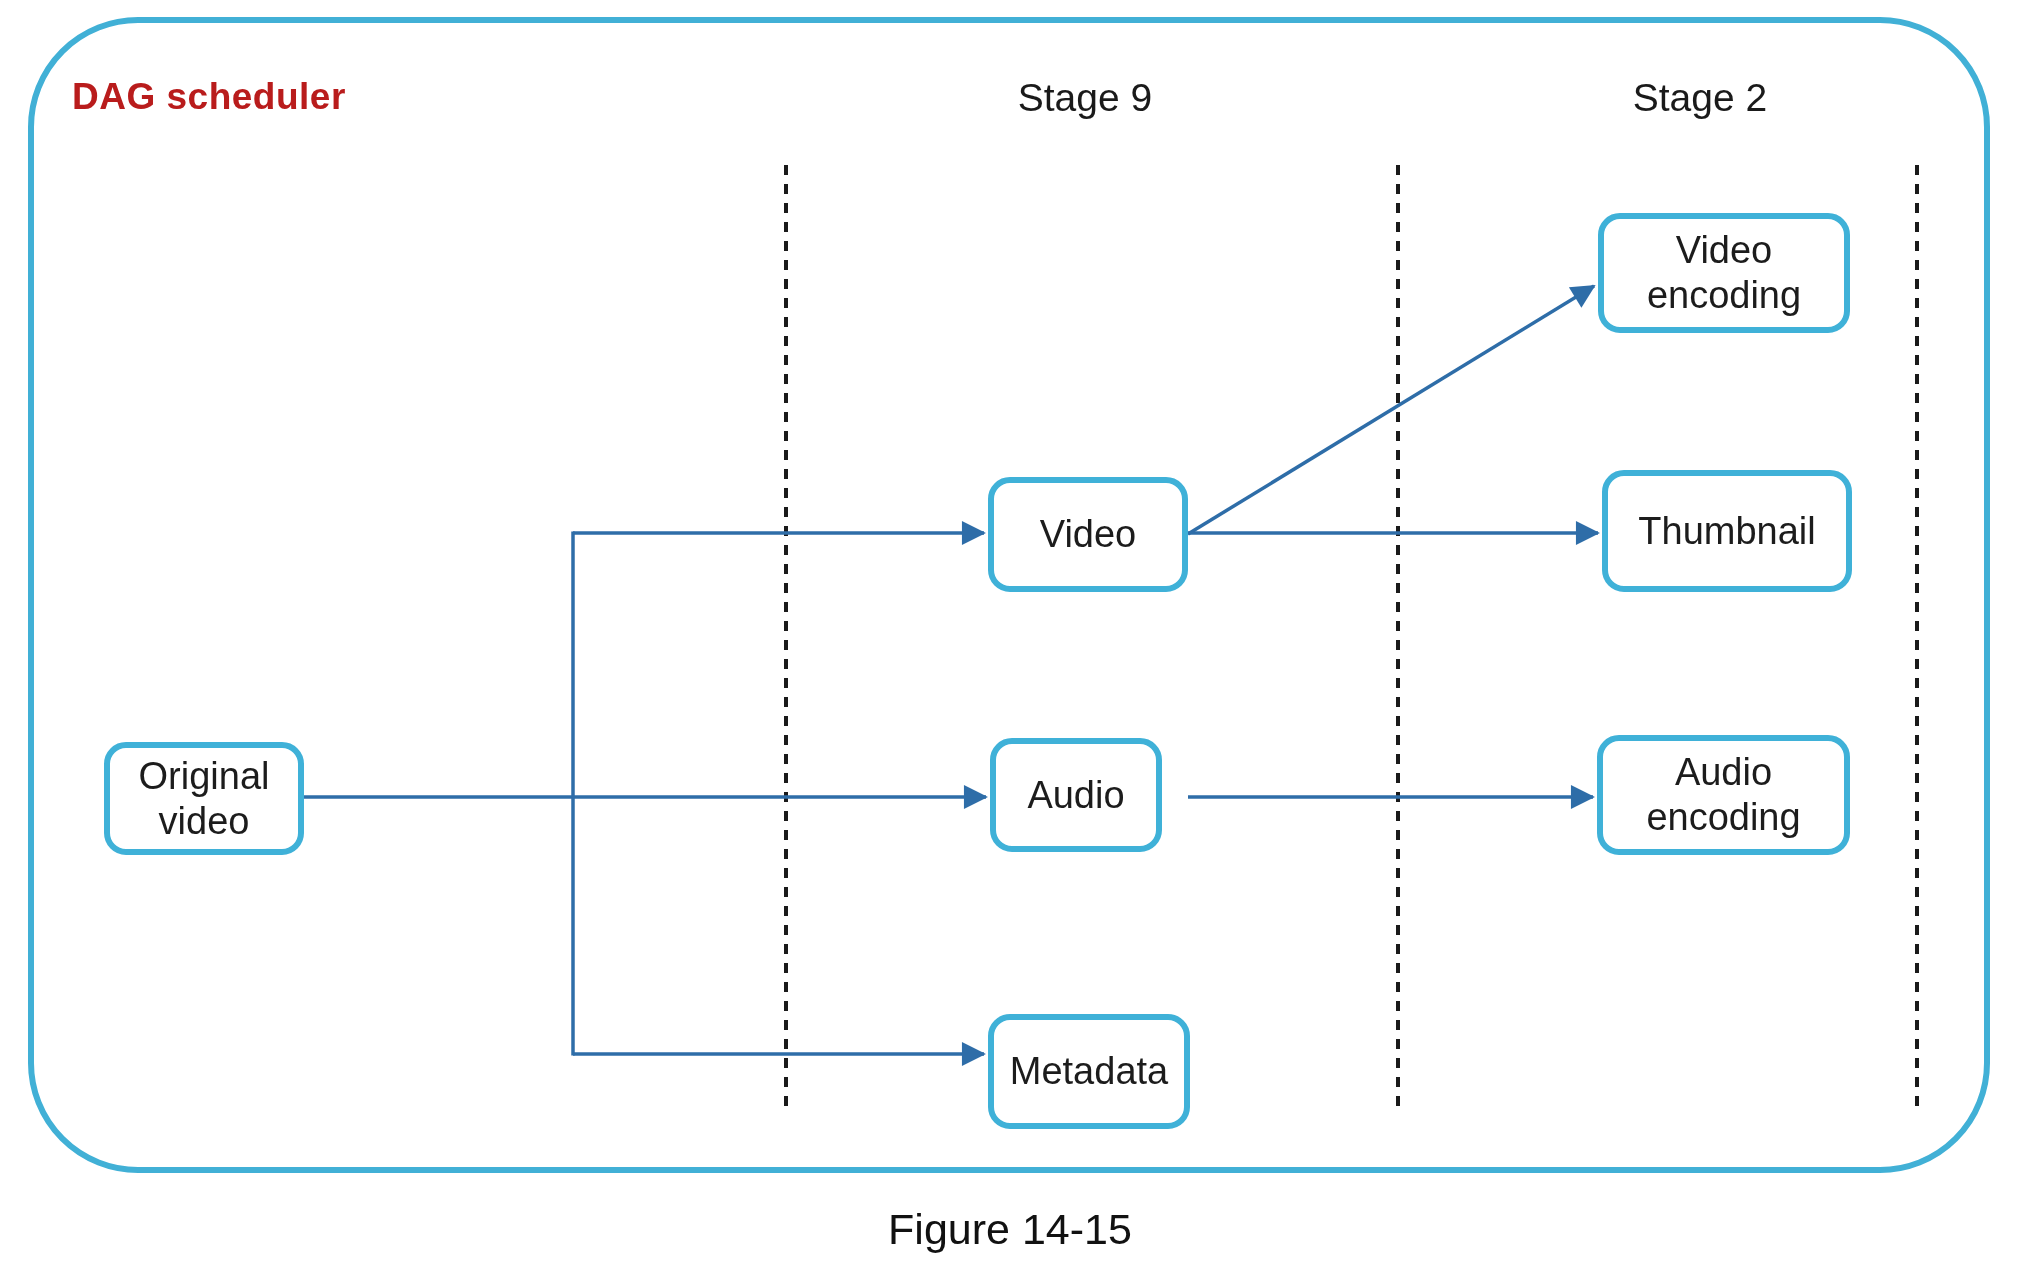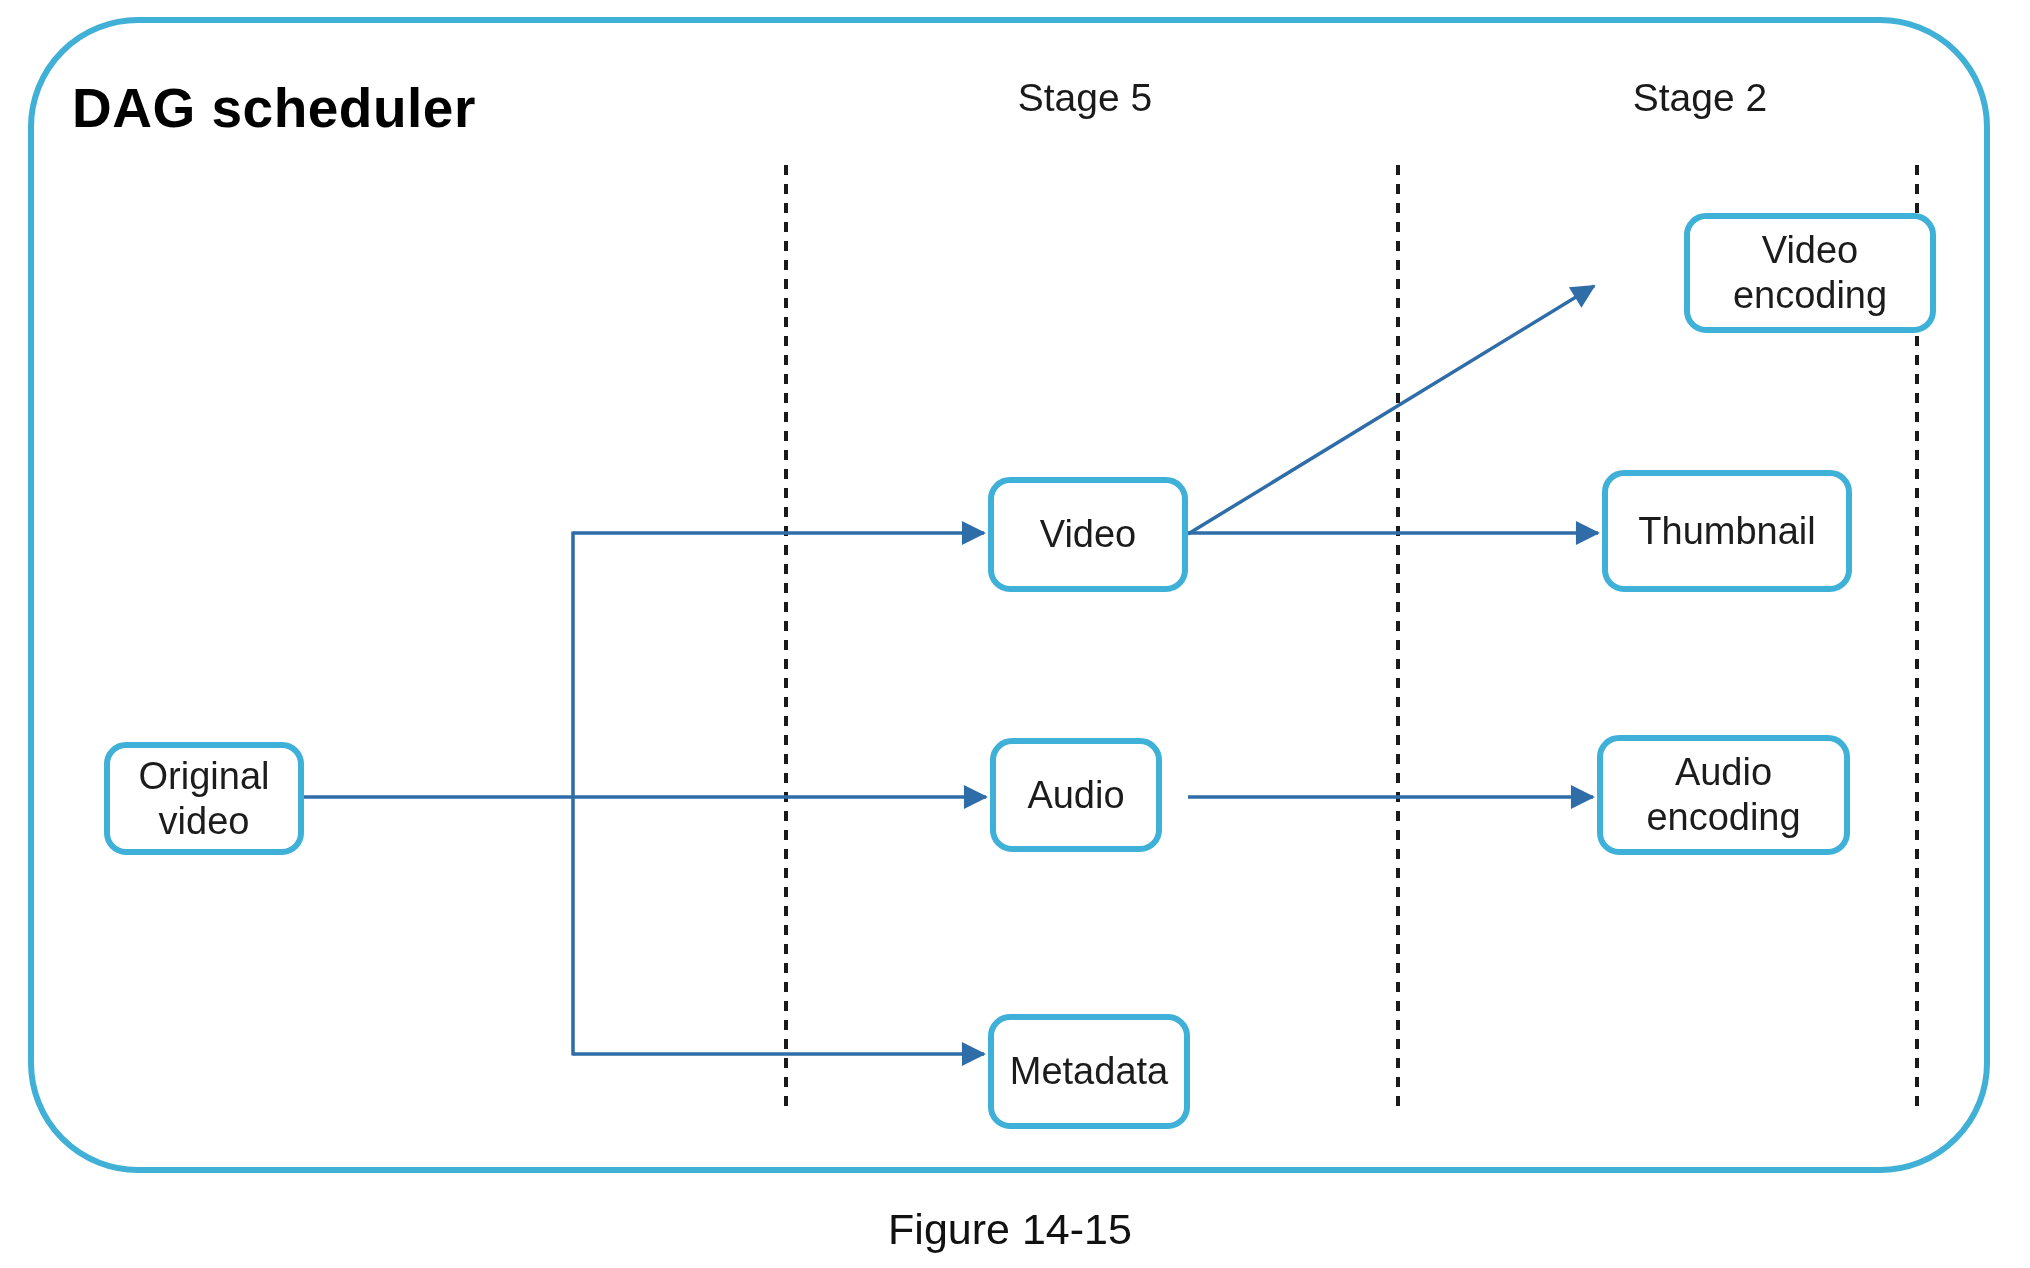--- a/index.html
+++ b/index.html
@@ -23,23 +23,23 @@
     height: 1156px;
     box-sizing: border-box;
     border: 6px solid #41b0d6;
     border-radius: 110px;
     background: transparent;
   }
   .diagram-title {
     position: absolute;
     left: 72px;
     top: 76px;
-    font-size: 55px;
+    font-size: 37px;
     font-weight: bold;
-    color: #000000;
+    color: #b91c1c;
     letter-spacing: 0.5px;
     white-space: nowrap;
   }
   .stage-label {
     position: absolute;
     top: 76px;
     width: 300px;
     text-align: center;
     font-size: 39px;
     color: #1a1a1a;
@@ -66,21 +66,21 @@
     text-align: center;
     font-size: 38px;
     line-height: 1.18;
     color: #1c1c1c;
     padding: 0 14px;
   }
   .node-original-video { left: 96px;  top: 742px; width: 200px; height: 113px; margin-left: 8px; }
   .node-video          { left: 988px; top: 477px; width: 200px; height: 115px; }
   .node-audio          { left: 990px; top: 738px; width: 172px; height: 114px; }
   .node-metadata       { left: 988px; top: 997px; width: 202px; height: 115px; padding: 0 6px; margin-top: 17px; }
-  .node-video-encoding { left: 1684px; top: 213px; width: 252px; height: 120px; }
+  .node-video-encoding { left: 1598px; top: 213px; width: 252px; height: 120px; }
   .node-thumbnail      { left: 1602px; top: 470px; width: 250px; height: 122px; padding: 0 6px; }
   .node-audio-encoding { left: 1597px; top: 735px; width: 253px; height: 120px; }
   .figure-caption {
     position: absolute;
     left: 810px;
     top: 1205px;
     width: 400px;
     text-align: center;
     font-size: 43px;
     color: #111111;
@@ -89,21 +89,21 @@
 </style>
 </head>
 <body>
 
 <div class="canvas">
 
   <div class="frame"></div>
 
   <div class="diagram-title">DAG scheduler</div>
 
-  <div class="stage-label stage-1">Stage 5</div>
+  <div class="stage-label stage-1">Stage 9</div>
 
   <div class="stage-label stage-2">Stage 2</div>
 
   <svg class="edges-layer" width="2030" height="1268" viewBox="0 0 2030 1268" xmlns="http://www.w3.org/2000/svg">
     <defs>
       <marker id="arrowhead" viewBox="0 0 10 10" refX="9.2" refY="5" markerWidth="34" markerHeight="24" markerUnits="userSpaceOnUse" orient="auto">
         <path d="M0,0 L10,5 L0,10 z" fill="#2e6da8"></path>
       </marker>
     </defs>
 

